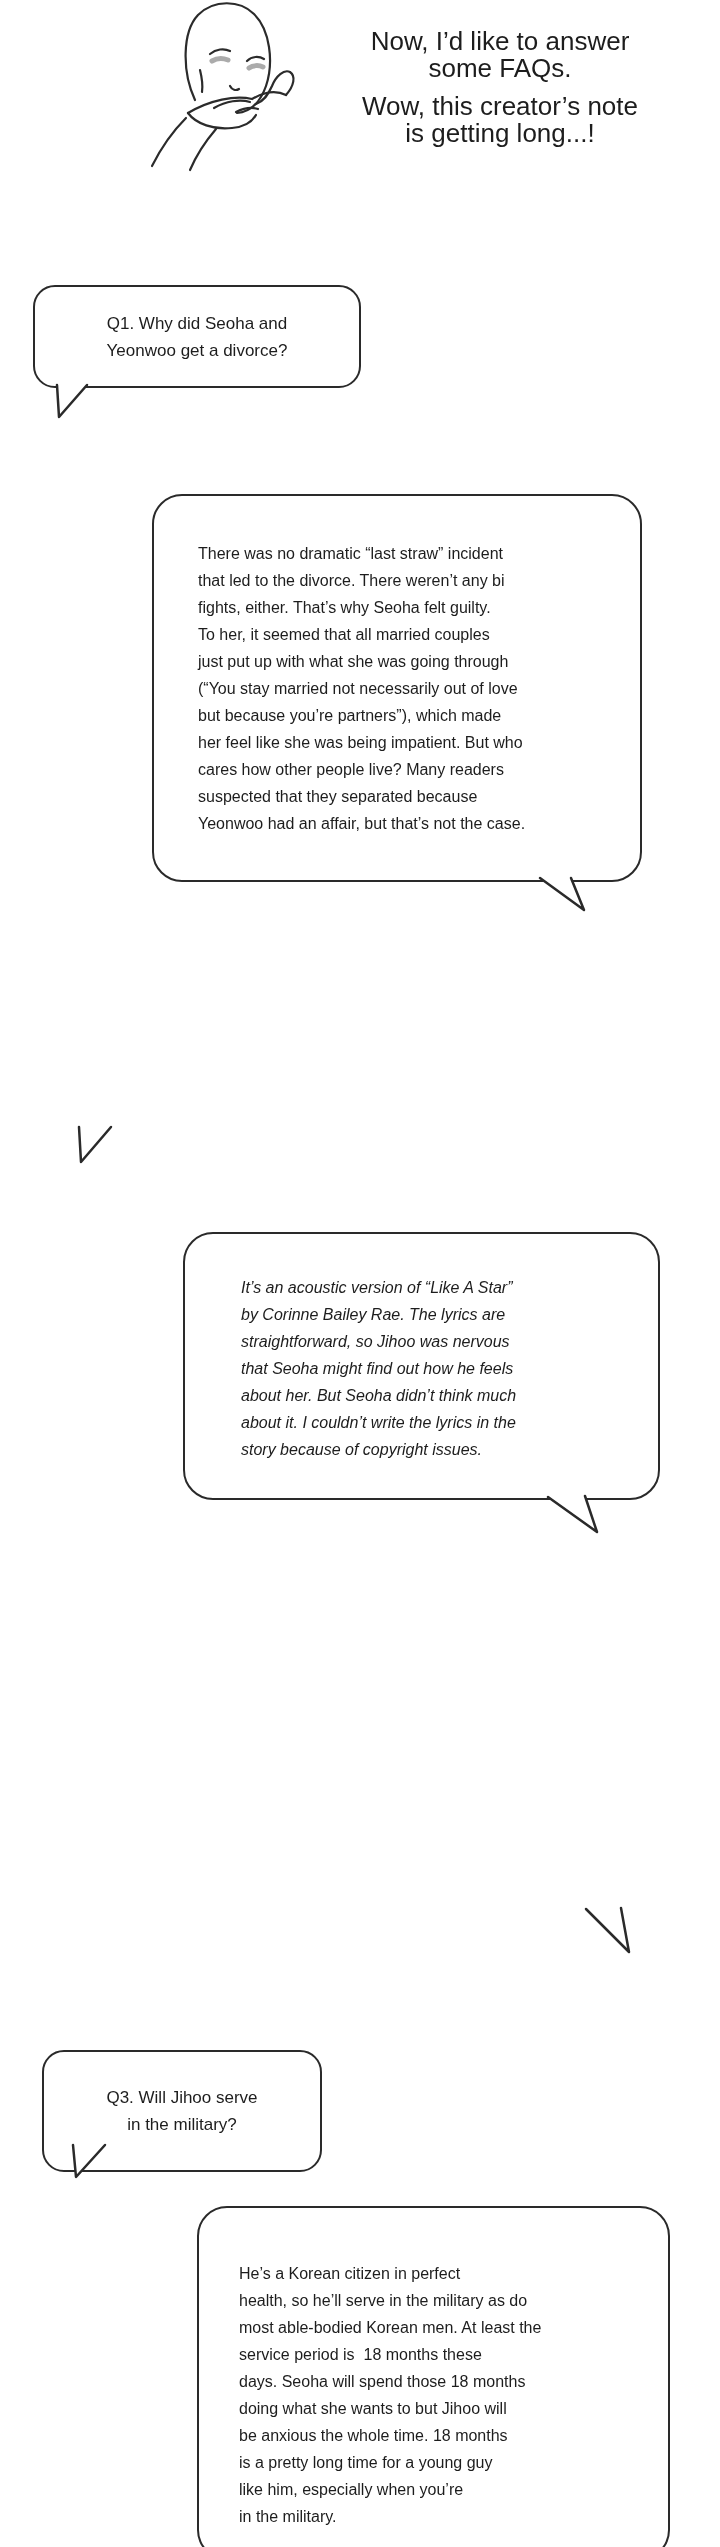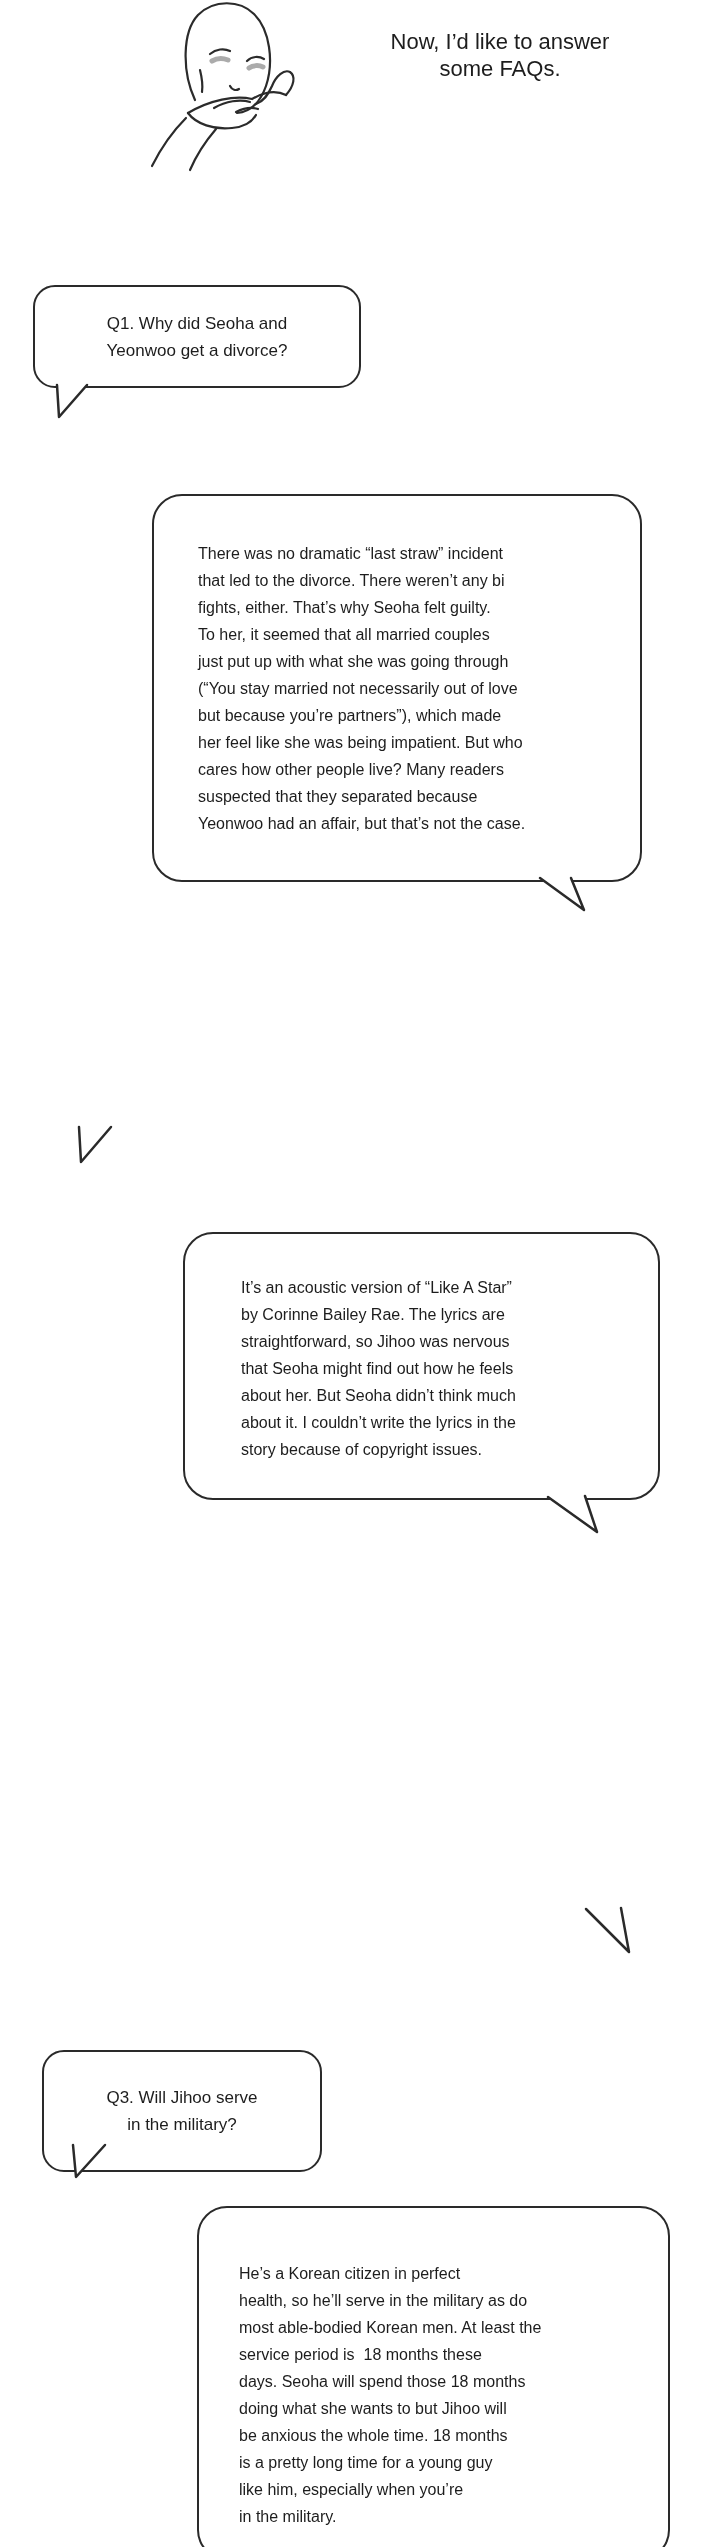--- a/index.html
+++ b/index.html
@@ -4,21 +4,21 @@
 <style>
   html,body{margin:0;padding:0;background:#ffffff;}
   #page{
     position:relative;width:720px;height:2547px;background:#ffffff;
     overflow:hidden;
     font-family:"Liberation Sans", sans-serif;
     color:#222222;
   }
   .intro-text{
     position:absolute;left:348px;width:304px;text-align:center;
-    font-size:22px;line-height:27px;white-space:pre-wrap;color:#1d1d1d;
+    font-size:26px;line-height:27px;white-space:pre-wrap;color:#1d1d1d;
   }
   .bubble{
     position:absolute;background:#ffffff;border:2.5px solid #2a2a2a;
     box-sizing:border-box;
   }
   .q-bubble{
     border-radius:22px;display:flex;align-items:center;justify-content:center;
   }
   .q-bubble .bubble-text{
     text-align:center;font-size:17px;line-height:27px;white-space:pre-wrap;color:#1d1d1d;
@@ -58,20 +58,22 @@
     </g>
     <g fill="none" stroke="#ababab" stroke-width="5" stroke-linecap="round">
 
       <path d="M72,61 C77,58 83,58 88,60"></path>
       <path d="M109,68 C113,65 119,65 123,67"></path>
     </g>
   </svg>
 
   <div class="intro-text" style="top:28px;">Now, I’d like to answer
 some FAQs.</div>
+  <div class="intro-text" style="top:93px;">Wow, this creator’s note
+is getting long...!</div>
 
   <div class="bubble q-bubble" style="left:33px;top:285px;width:328px;height:103px;">
     <div class="bubble-text">Q1. Why did Seoha and
 Yeonwoo get a divorce?</div>
   </div>
 
   <div class="bubble a-bubble" style="left:152px;top:494px;width:490px;height:388px;padding:44px 16px 0 44px;">
     <div class="bubble-text">There was no dramatic “last straw” incident
 that led to the divorce. There weren’t any bi
 fights, either. That’s why Seoha felt guilty.
@@ -79,21 +81,21 @@
 just put up with what she was going through
 (“You stay married not necessarily out of love
 but because you’re partners”), which made
 her feel like she was being impatient. But who
 cares how other people live? Many readers
 suspected that they separated because
 Yeonwoo had an affair, but that’s not the case.</div>
   </div>
 
 
-  <div class="bubble a-bubble" style="left:183px;top:1232px;width:477px;height:268px;padding:40px 16px 0 56px;">
+  <div class="bubble a-bubble" style="left:183px;top:1232px;width:477px;height:268px;padding:40px 16px 0 56px;font-style:italic;">
     <div class="bubble-text">It’s an acoustic version of “Like A Star”
 by Corinne Bailey Rae. The lyrics are
 straightforward, so Jihoo was nervous
 that Seoha might find out how he feels
 about her. But Seoha didn’t think much
 about it. I couldn’t write the lyrics in the
 story because of copyright issues.</div>
   </div>
 
 

